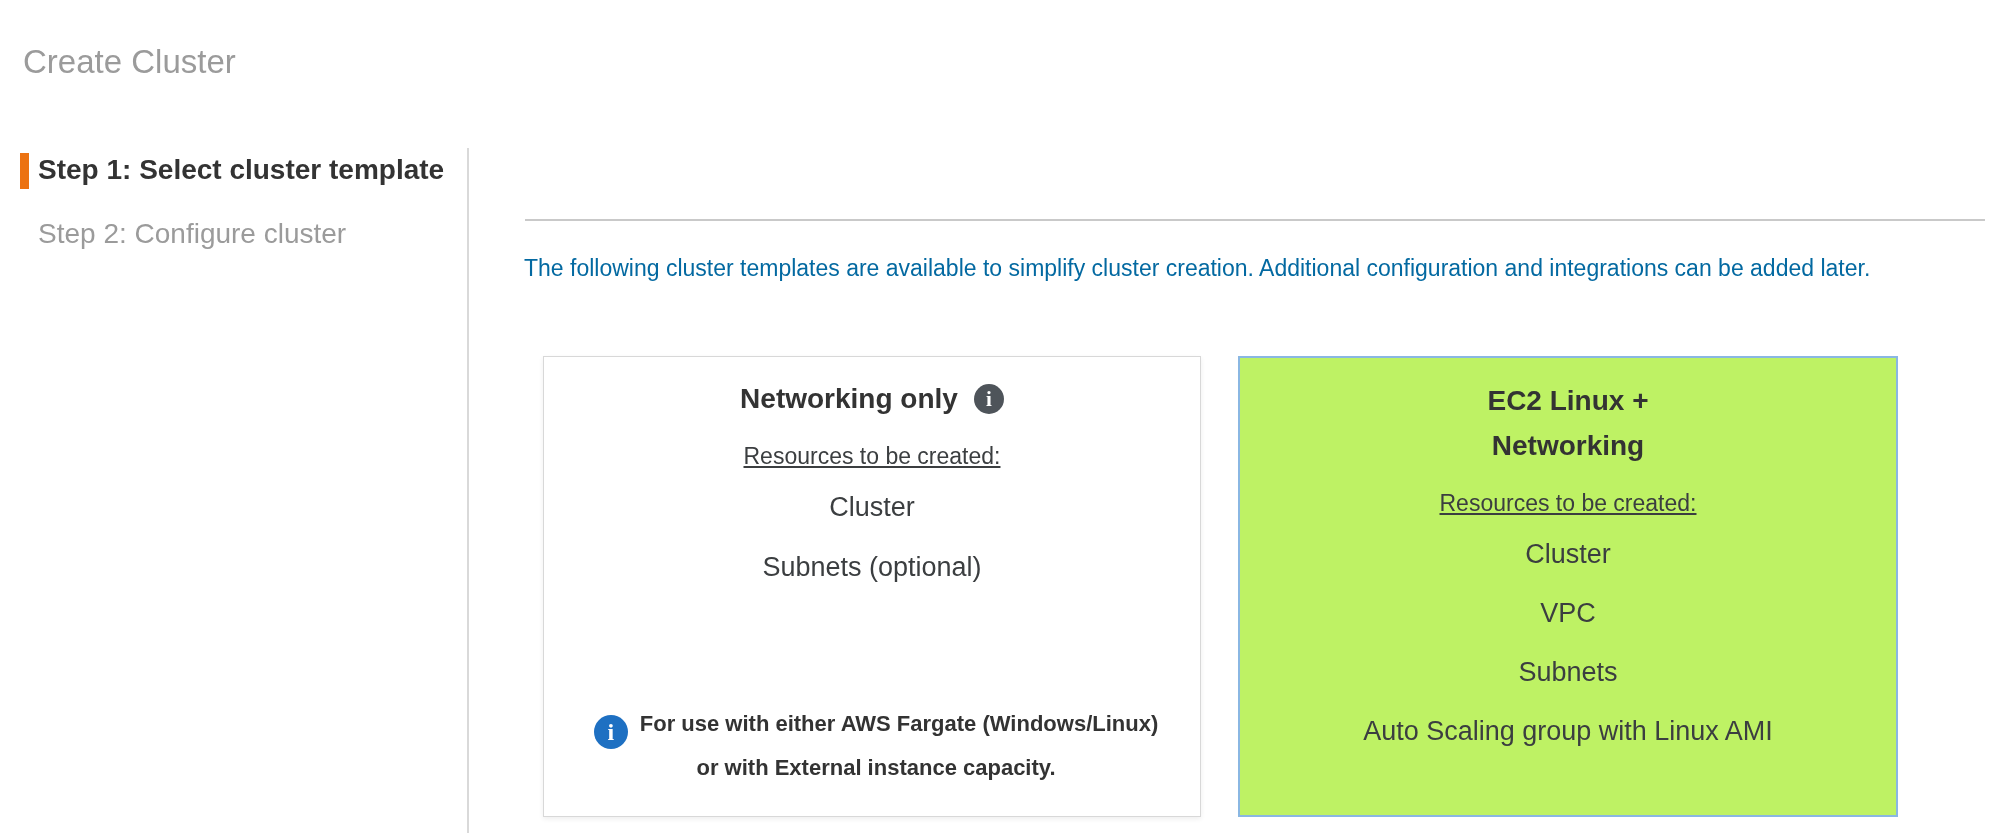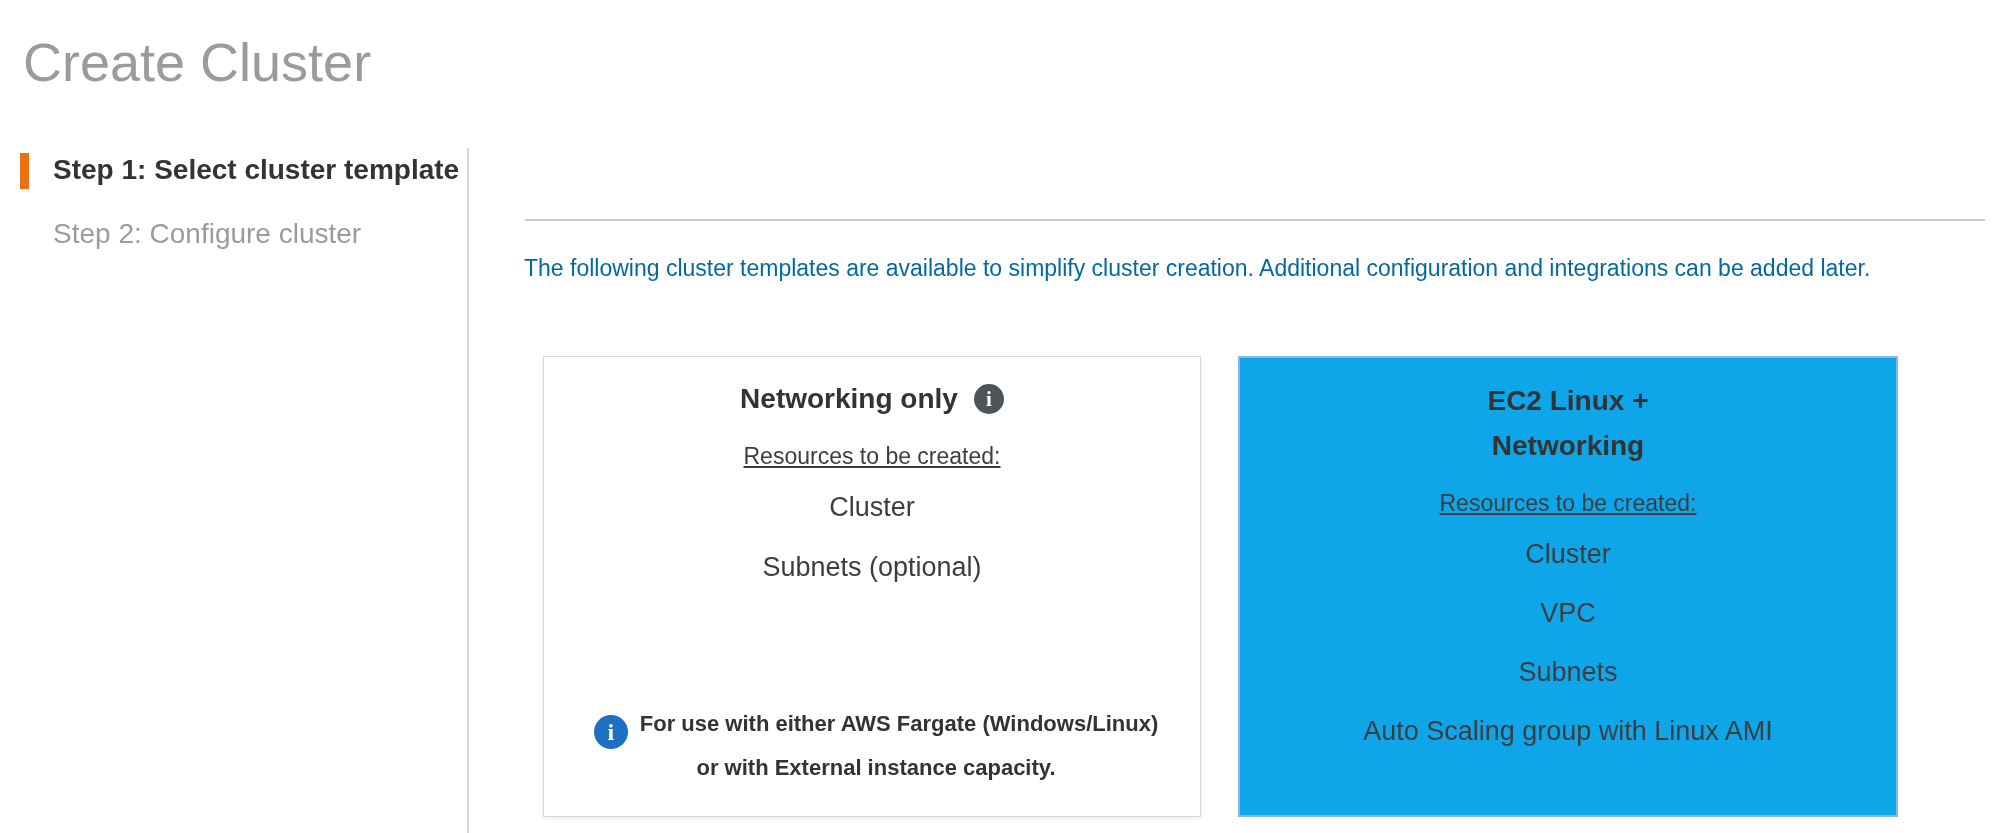--- a/index.html
+++ b/index.html
@@ -10,40 +10,40 @@
     background: #ffffff;
     font-family: "Liberation Sans", "DejaVu Sans", sans-serif;
     overflow: hidden;
   }
 
   
   .page-title {
     position: absolute;
     left: 23px;
     top: 36px;
-    font-size: 54px;
+    font-size: 33px;
     font-weight: 400;
     color: #9b9b9b;
     line-height: 52px;
     margin: 0;
     letter-spacing: 0;
   }
 
   
   .step {
     position: absolute;
     left: 20px;
     font-size: 28px;
     line-height: 36px;
     white-space: nowrap;
     cursor: pointer;
   }
   .step-1 { top: 152px; }
   .step-2 { top: 216px; }
-  .step-label { display: inline-block; padding-left: 33px; }
+  .step-label { display: inline-block; padding-left: 18px; }
   .step-1 .step-label { font-weight: 700; color: #333333; }
   .step-2 .step-label { font-weight: 400; color: #9b9b9b; }
   .active-bar {
     position: absolute;
     left: 0; top: 1px;
     width: 9px; height: 36px;
     background: #ec7211;
   }
 
   
@@ -92,21 +92,21 @@
   }
   .card-networking {
     left: 543px;
     background: #ffffff;
     border: 1px solid #d8d8d8;
     box-shadow: 0 2px 5px rgba(0,0,0,0.07);
   }
   .card-ec2 {
     left: 1238px;
     width: 660px;
-    background: #0ea5e9;
+    background: #bef264;
     border: 2px solid #8ab7e2;
   }
 
   .card-title-row {
     margin-top: 25px;
     display: flex;
     align-items: center;
     justify-content: center;
     gap: 16px;
   }

